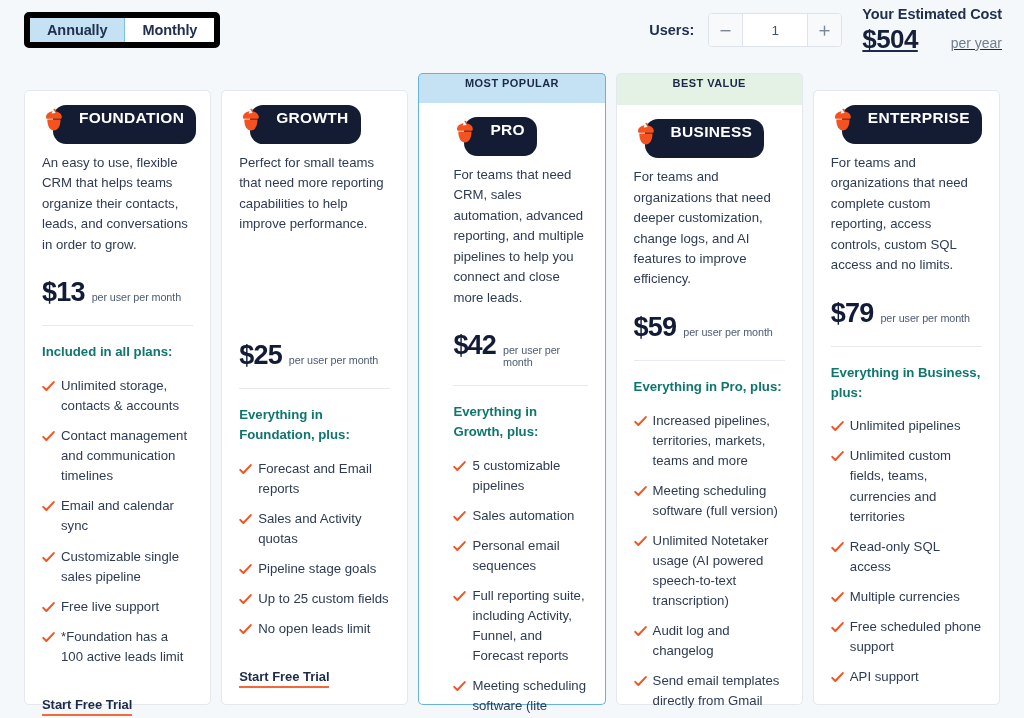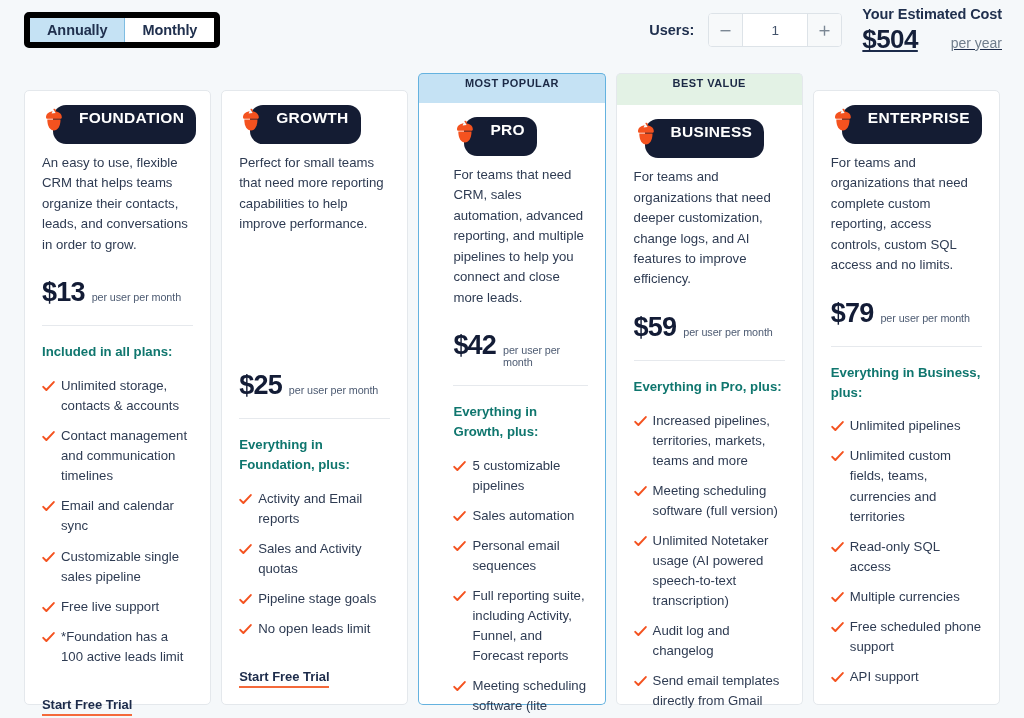--- a/index.html
+++ b/index.html
@@ -389,27 +389,30 @@
         <div class="spacer"></div>
         <div class="price-row">
           <span class="price">$25</span>
           <span class="price-unit">per user per month</span>
         </div>
         <div class="divider"></div>
         <div class="incl-title">Everything in Foundation, plus:</div>
         <ul class="features">
           <li><span class="check"><svg viewBox="0 0 14 14" width="13" height="13" aria-hidden="true">
                 <path d="M1.3 7.4 L4.7 10.8 L12.7 2.2" stroke="#f4521f" stroke-width="2.1" fill="none" stroke-linecap="round" stroke-linejoin="round"></path>
-              </svg></span><span>Activity and Email reports</span></li>
+              </svg></span><span>Forecast and Email reports</span></li>
           <li><span class="check"><svg viewBox="0 0 14 14" width="13" height="13" aria-hidden="true">
                 <path d="M1.3 7.4 L4.7 10.8 L12.7 2.2" stroke="#f4521f" stroke-width="2.1" fill="none" stroke-linecap="round" stroke-linejoin="round"></path>
               </svg></span><span>Sales and Activity quotas</span></li>
           <li><span class="check"><svg viewBox="0 0 14 14" width="13" height="13" aria-hidden="true">
                 <path d="M1.3 7.4 L4.7 10.8 L12.7 2.2" stroke="#f4521f" stroke-width="2.1" fill="none" stroke-linecap="round" stroke-linejoin="round"></path>
               </svg></span><span>Pipeline stage goals</span></li>
+          <li><span class="check"><svg viewBox="0 0 14 14" width="13" height="13" aria-hidden="true">
+                <path d="M1.3 7.4 L4.7 10.8 L12.7 2.2" stroke="#f4521f" stroke-width="2.1" fill="none" stroke-linecap="round" stroke-linejoin="round"></path>
+              </svg></span><span>Up to 25 custom fields</span></li>
           <li><span class="check"><svg viewBox="0 0 14 14" width="13" height="13" aria-hidden="true">
                 <path d="M1.3 7.4 L4.7 10.8 L12.7 2.2" stroke="#f4521f" stroke-width="2.1" fill="none" stroke-linecap="round" stroke-linejoin="round"></path>
               </svg></span><span>No open leads limit</span></li>
         </ul>
         <div class="trial-wrap"><a class="trial-link">Start Free Trial</a></div>
       </div>
     </div>
     <div class="col featured">
       <div class="ribbon popular">MOST POPULAR</div>
       <div class="card has-ribbon blue-border">

